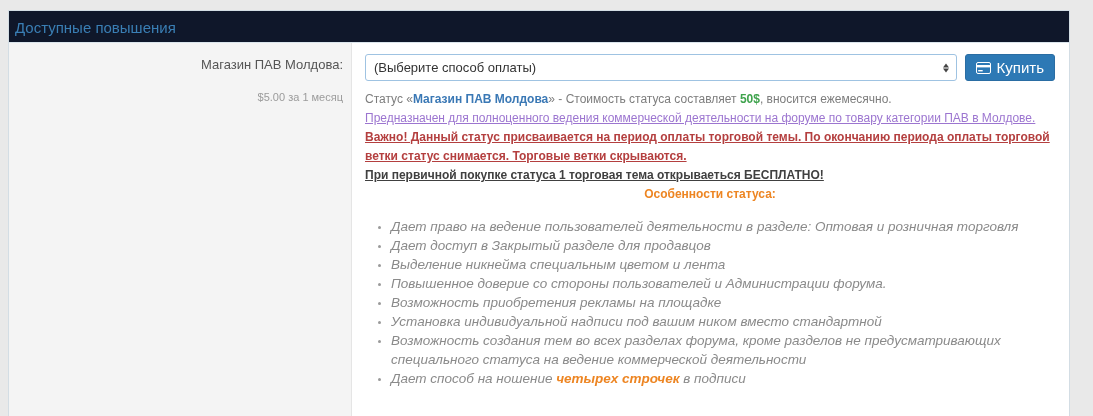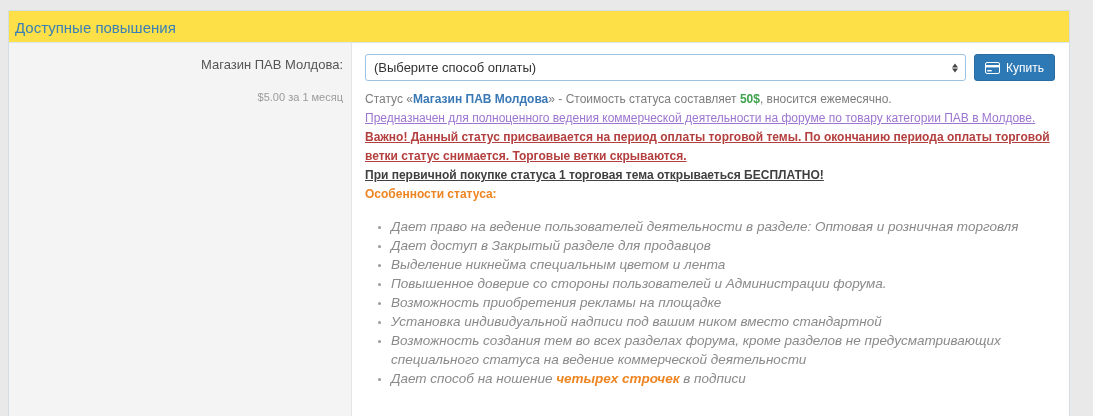--- a/index.html
+++ b/index.html
@@ -12,21 +12,21 @@
     color: #7d7d7d;
   }
   .panel {
     position: absolute;
     left: 8px; top: 10px;
     width: 1062px; height: 520px;
     background: #ffffff;
     border: 1px solid #d3dde4;
   }
   .panel-header {
-    background: #fde047;
+    background: #0f172a;
     border-bottom: 1px solid #dbe5ec;
     color: #3a7fb5;
     font-size: 15px;
     padding: 8px 10px 7px 6px;
     height: 32px;
   }
   .panel-body { display: flex; height: 486px; }
   .label-col {
     width: 343px;
     background: #f4f4f4;
@@ -62,35 +62,35 @@
   .select-stepper i { display: block; width: 0; height: 0; border-left: 3.5px solid transparent; border-right: 3.5px solid transparent; }
   .select-stepper .up { border-bottom: 4.5px solid #444; }
   .select-stepper .down { border-top: 4.5px solid #444; }
   .buy-button {
     margin-left: 8px;
     height: 27px;
     background: #2d79b5;
     border: 1px solid #2a6da3;
     border-radius: 3px;
     color: #ffffff;
-    font-size: 12px;
+    font-size: 15px;
     display: flex;
     align-items: center;
     gap: 6px;
     padding: 0 10px;
     cursor: pointer;
     white-space: nowrap;
   }
   .text-block { line-height: 19px; font-size: 12px; }
   .status-name { color: #3a78b5; font-weight: bold; }
   .price-green { color: #3fa34d; font-weight: bold; }
   .desc-link { color: #9c75d0; text-decoration: underline; }
   .warning-text { color: #b43f3f; font-weight: bold; text-decoration: underline; }
   .free-text { color: #404040; font-weight: bold; text-decoration: underline; }
-  .features-heading { color: #ed8522; font-weight: bold; }
+  .features-heading { color: #ed8522; font-weight: bold; text-align: center; }
   ul.features {
     margin: 13px 0 0 0;
     padding-left: 26px;
     list-style: disc;
     color: #8a8a8a;
     font-style: italic;
     font-size: 13.5px;
     line-height: 19px;
   }
   ul.features li::marker { color: #9a9a9a; font-size: 10px; }

